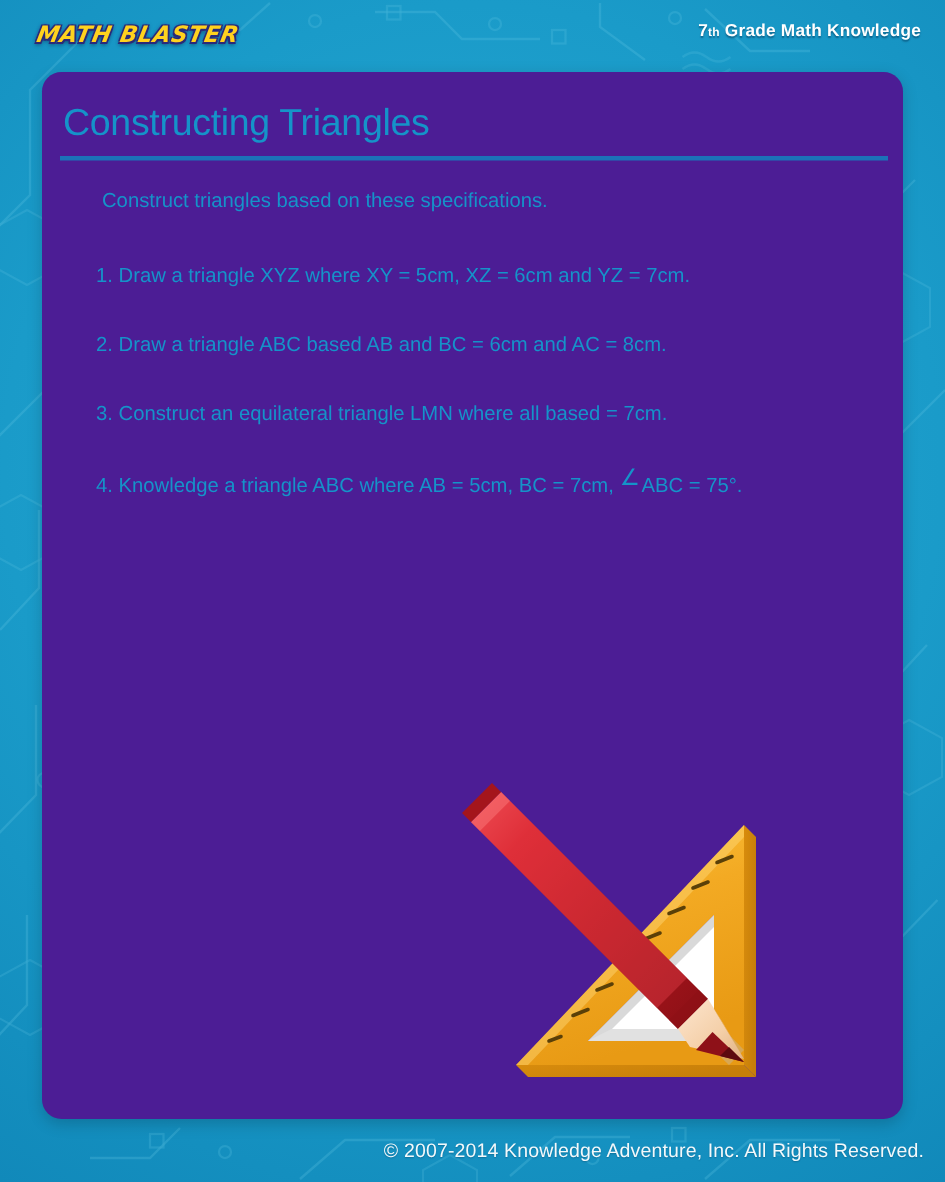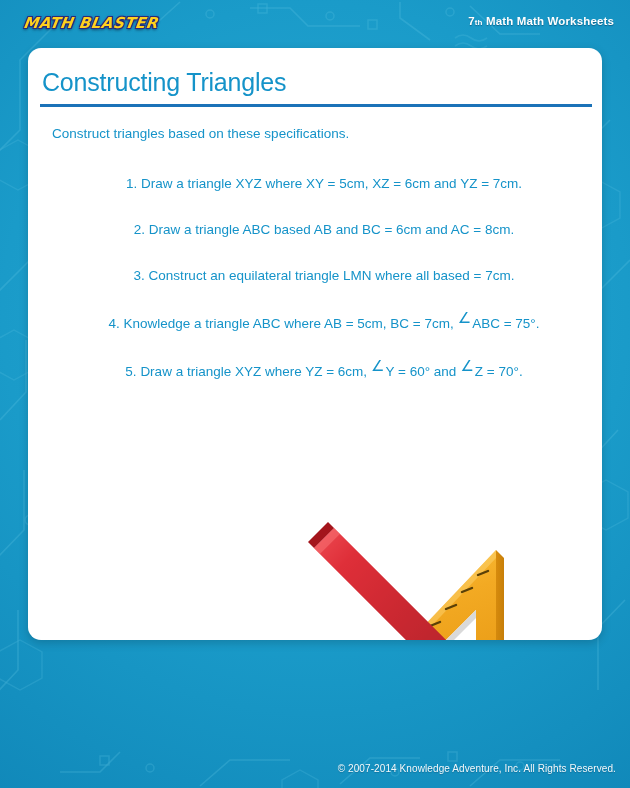--- a/index.html
+++ b/index.html
@@ -76,27 +76,26 @@
     position: relative;
     top: -0.5px;
   }
 
   
   .card {
     position: absolute;
     left: 28px;
     top: 48px;
     width: 574px;
-    height: 592px;
-    background: #ffffff;
+    height: 698px;
+    background: #4c1d95;
     border-radius: 13px;
     box-shadow: 0 3px 10px rgba(0,0,0,.18);
     z-index: 4;
     overflow: hidden;
-    text-align: center;
   }
 
   .page-title {
     position: absolute;
     left: 14px;
     top: 20px;
     font-size: 25px;
     color: #1593c9;
     font-weight: normal;
     letter-spacing: -0.2px;
@@ -106,21 +105,21 @@
     position: absolute;
     left: 12px;
     top: 56px;
     width: 552px;
     height: 2.5px;
     background: #1b72b8;
   }
 
   .instruction {
     position: absolute;
-    left: 24px;
+    left: 40px;
     top: 78px;
     font-size: 13.5px;
     color: #1593c9;
     white-space: nowrap;
   }
 
   .questions {
     position: absolute;
     left: 36px;
     top: 128px;
@@ -151,21 +150,21 @@
     height: 215px;
   }
   .illustration svg { display: block; }
 
   
   .footer {
     position: absolute;
     right: 14px;
     bottom: 14px;
     color: #ffffff;
-    font-size: 10px;
+    font-size: 13px;
     letter-spacing: 0.1px;
     opacity: .95;
     text-shadow: 0 1px 1px rgba(0,50,80,.35);
     white-space: nowrap;
     z-index: 6;
   }
 </style>
 </head>
 <body>
 
@@ -219,21 +218,21 @@
     <path d="M455 38 q8 -6 16 0 q8 6 16 0"></path>
     <path d="M455 46 q8 -6 16 0 q8 6 16 0"></path>
   </g>
 </svg>
 
 <div class="header">
   <div class="logo">
     <div class="logo-text">MATH BLASTER</div>
   </div>
   <div class="header-title">
-    <span>7</span><sup>th</sup><span> Math Math Worksheets</span>
+    <span>7</span><sup>th</sup><span> Grade Math Knowledge</span>
   </div>
 </div>
 
 <div class="card">
 
   <div class="page-title">Constructing Triangles</div>
   <div class="title-rule"></div>
 
   <div class="instruction">Construct triangles based on these specifications.</div>
 
@@ -252,24 +251,20 @@
     <div class="question">
       <span>3.</span>
       <span>Construct an equilateral triangle LMN where all based = 7cm.</span>
     </div>
 
     <div class="question">
       <span>4.</span>
       <span>Knowledge a triangle ABC where AB = 5cm, BC = 7cm,</span><span class="angle">∠</span><span>ABC = 75°.</span>
     </div>
 
-    <div class="question">
-      <span>5.</span>
-      <span>Draw a triangle XYZ where YZ = 6cm,</span><span class="angle">∠</span><span>Y = 60° and</span><span class="angle">∠</span><span>Z = 70°.</span>
-    </div>
 
   </div>
 
   <div class="illustration">
     <svg width="290" height="215" viewBox="0 0 290 215" xmlns="http://www.w3.org/2000/svg">
       <defs>
         <linearGradient id="squareGrad" x1="0" y1="0" x2="0.3" y2="1">
           <stop offset="0%" stop-color="#fbc540"></stop>
           <stop offset="45%" stop-color="#f3aa23"></stop>
           <stop offset="100%" stop-color="#e89a14"></stop>

